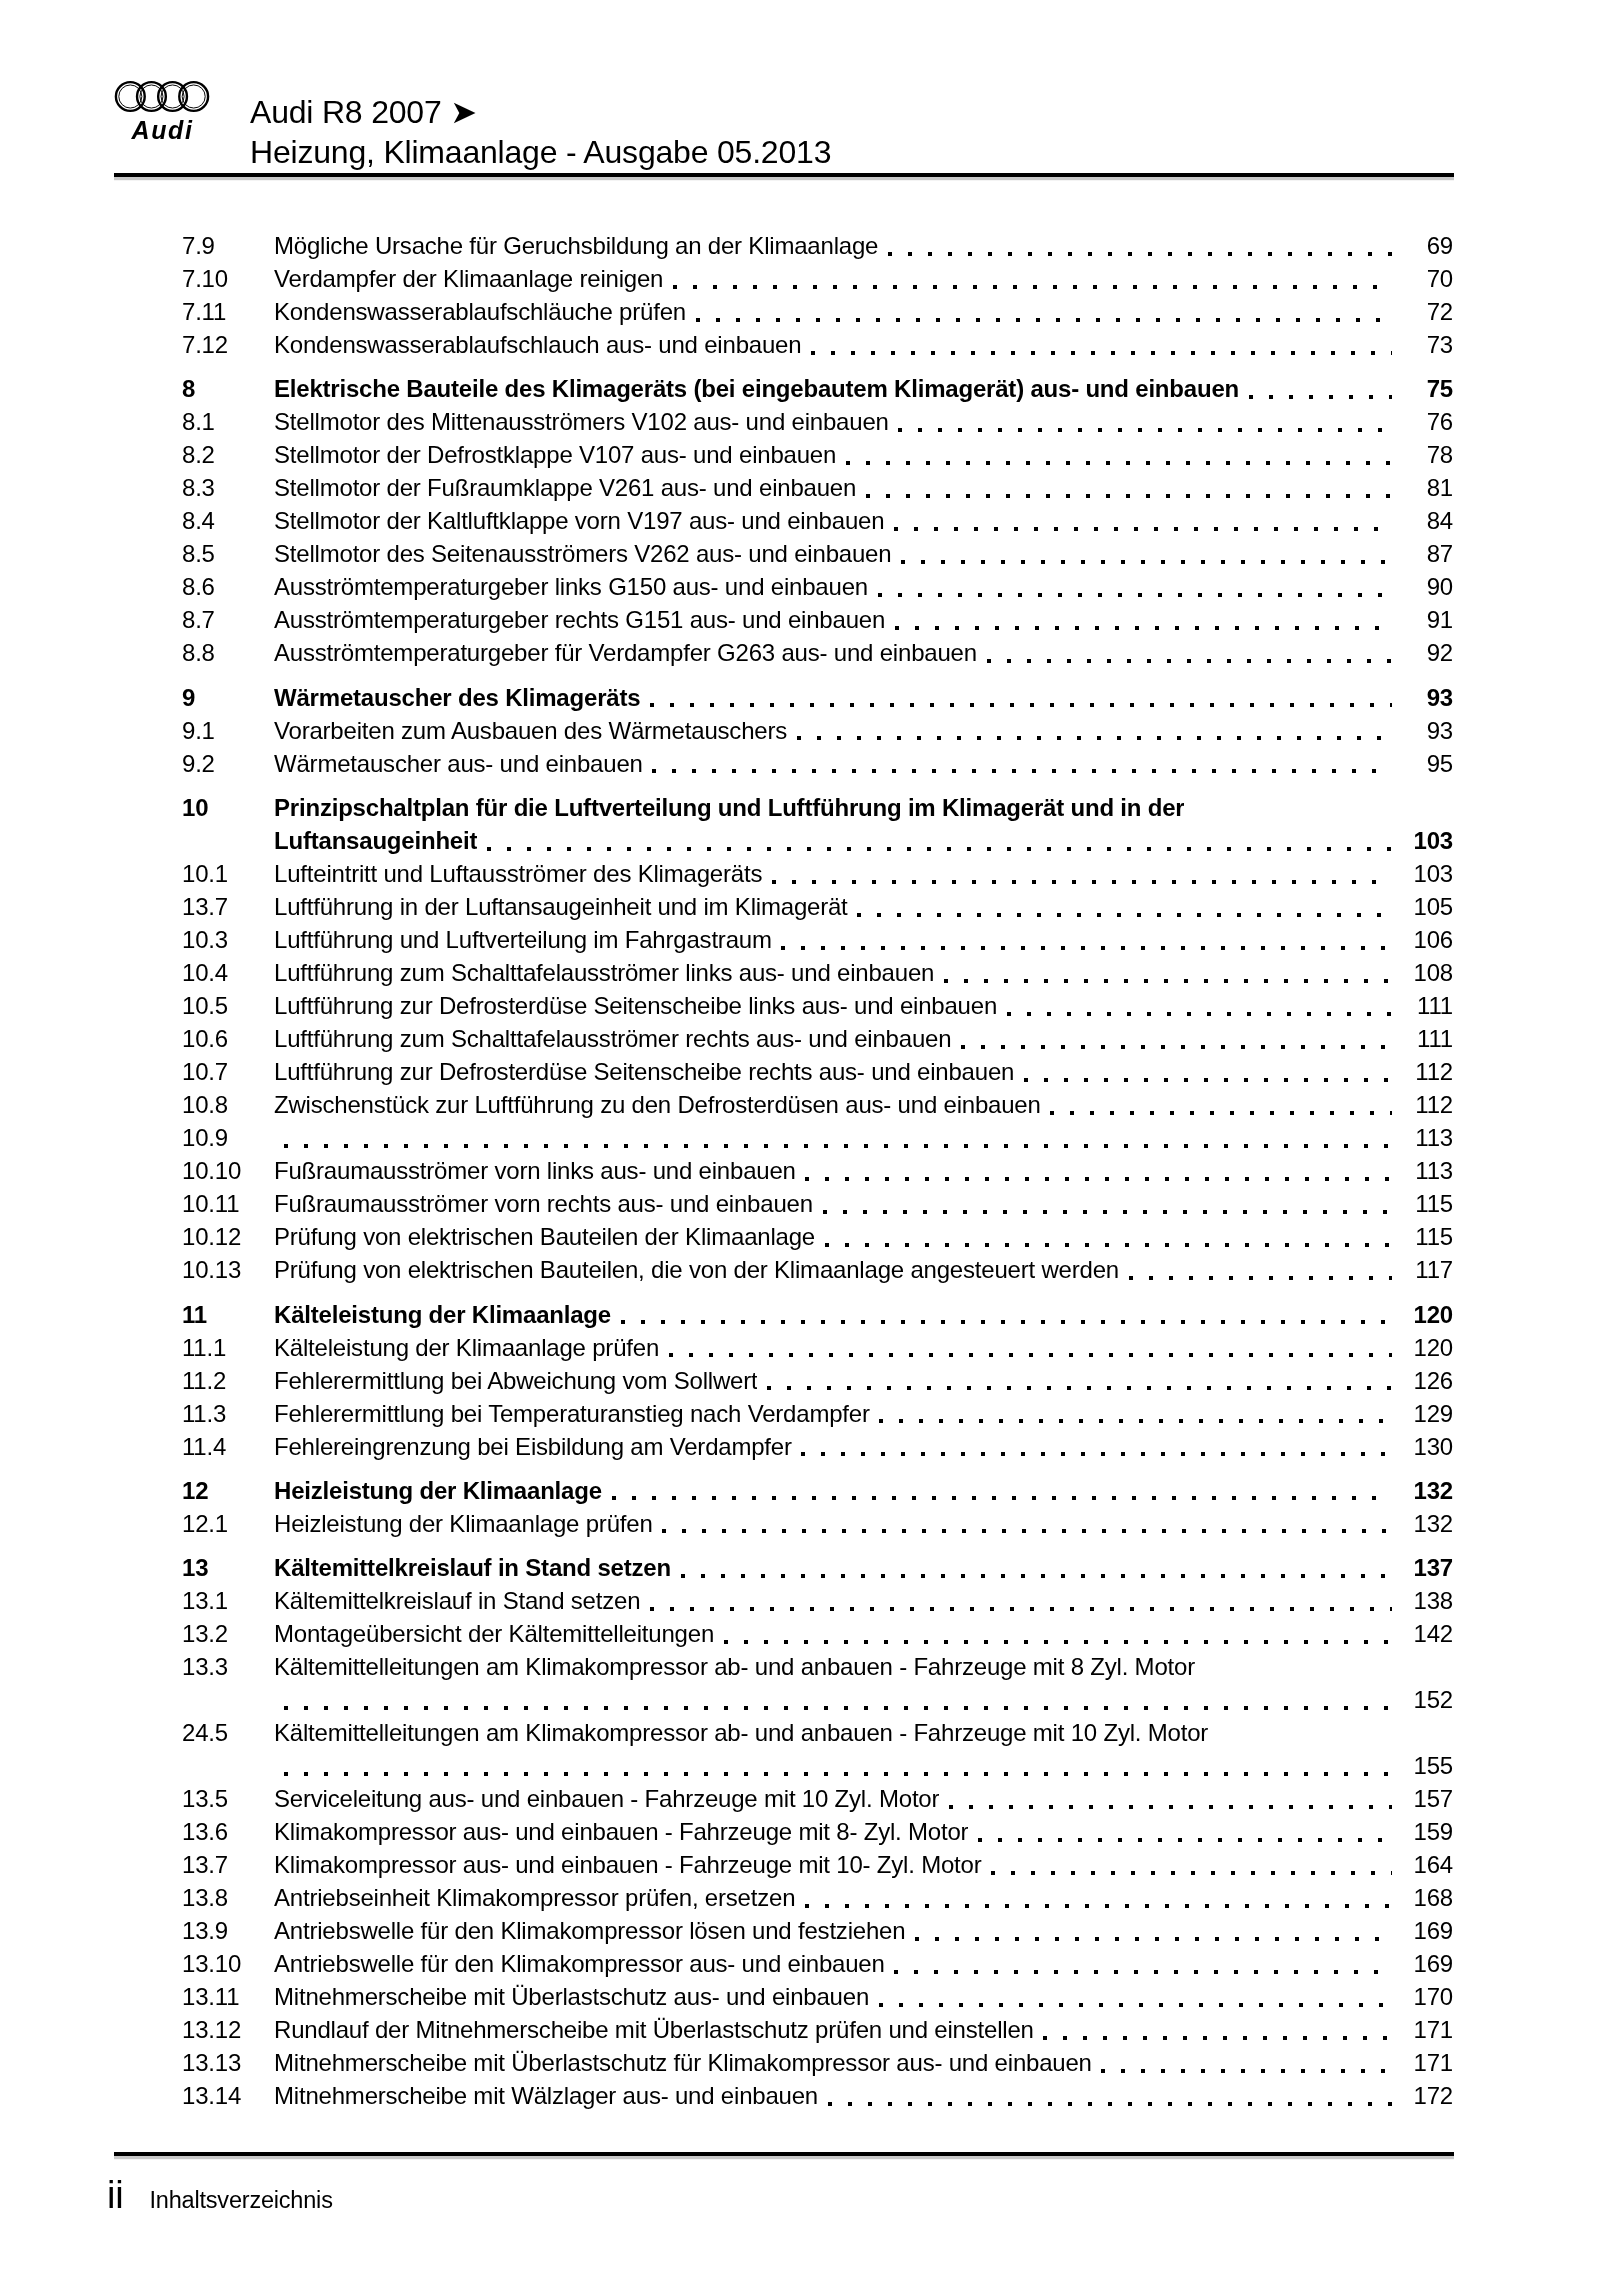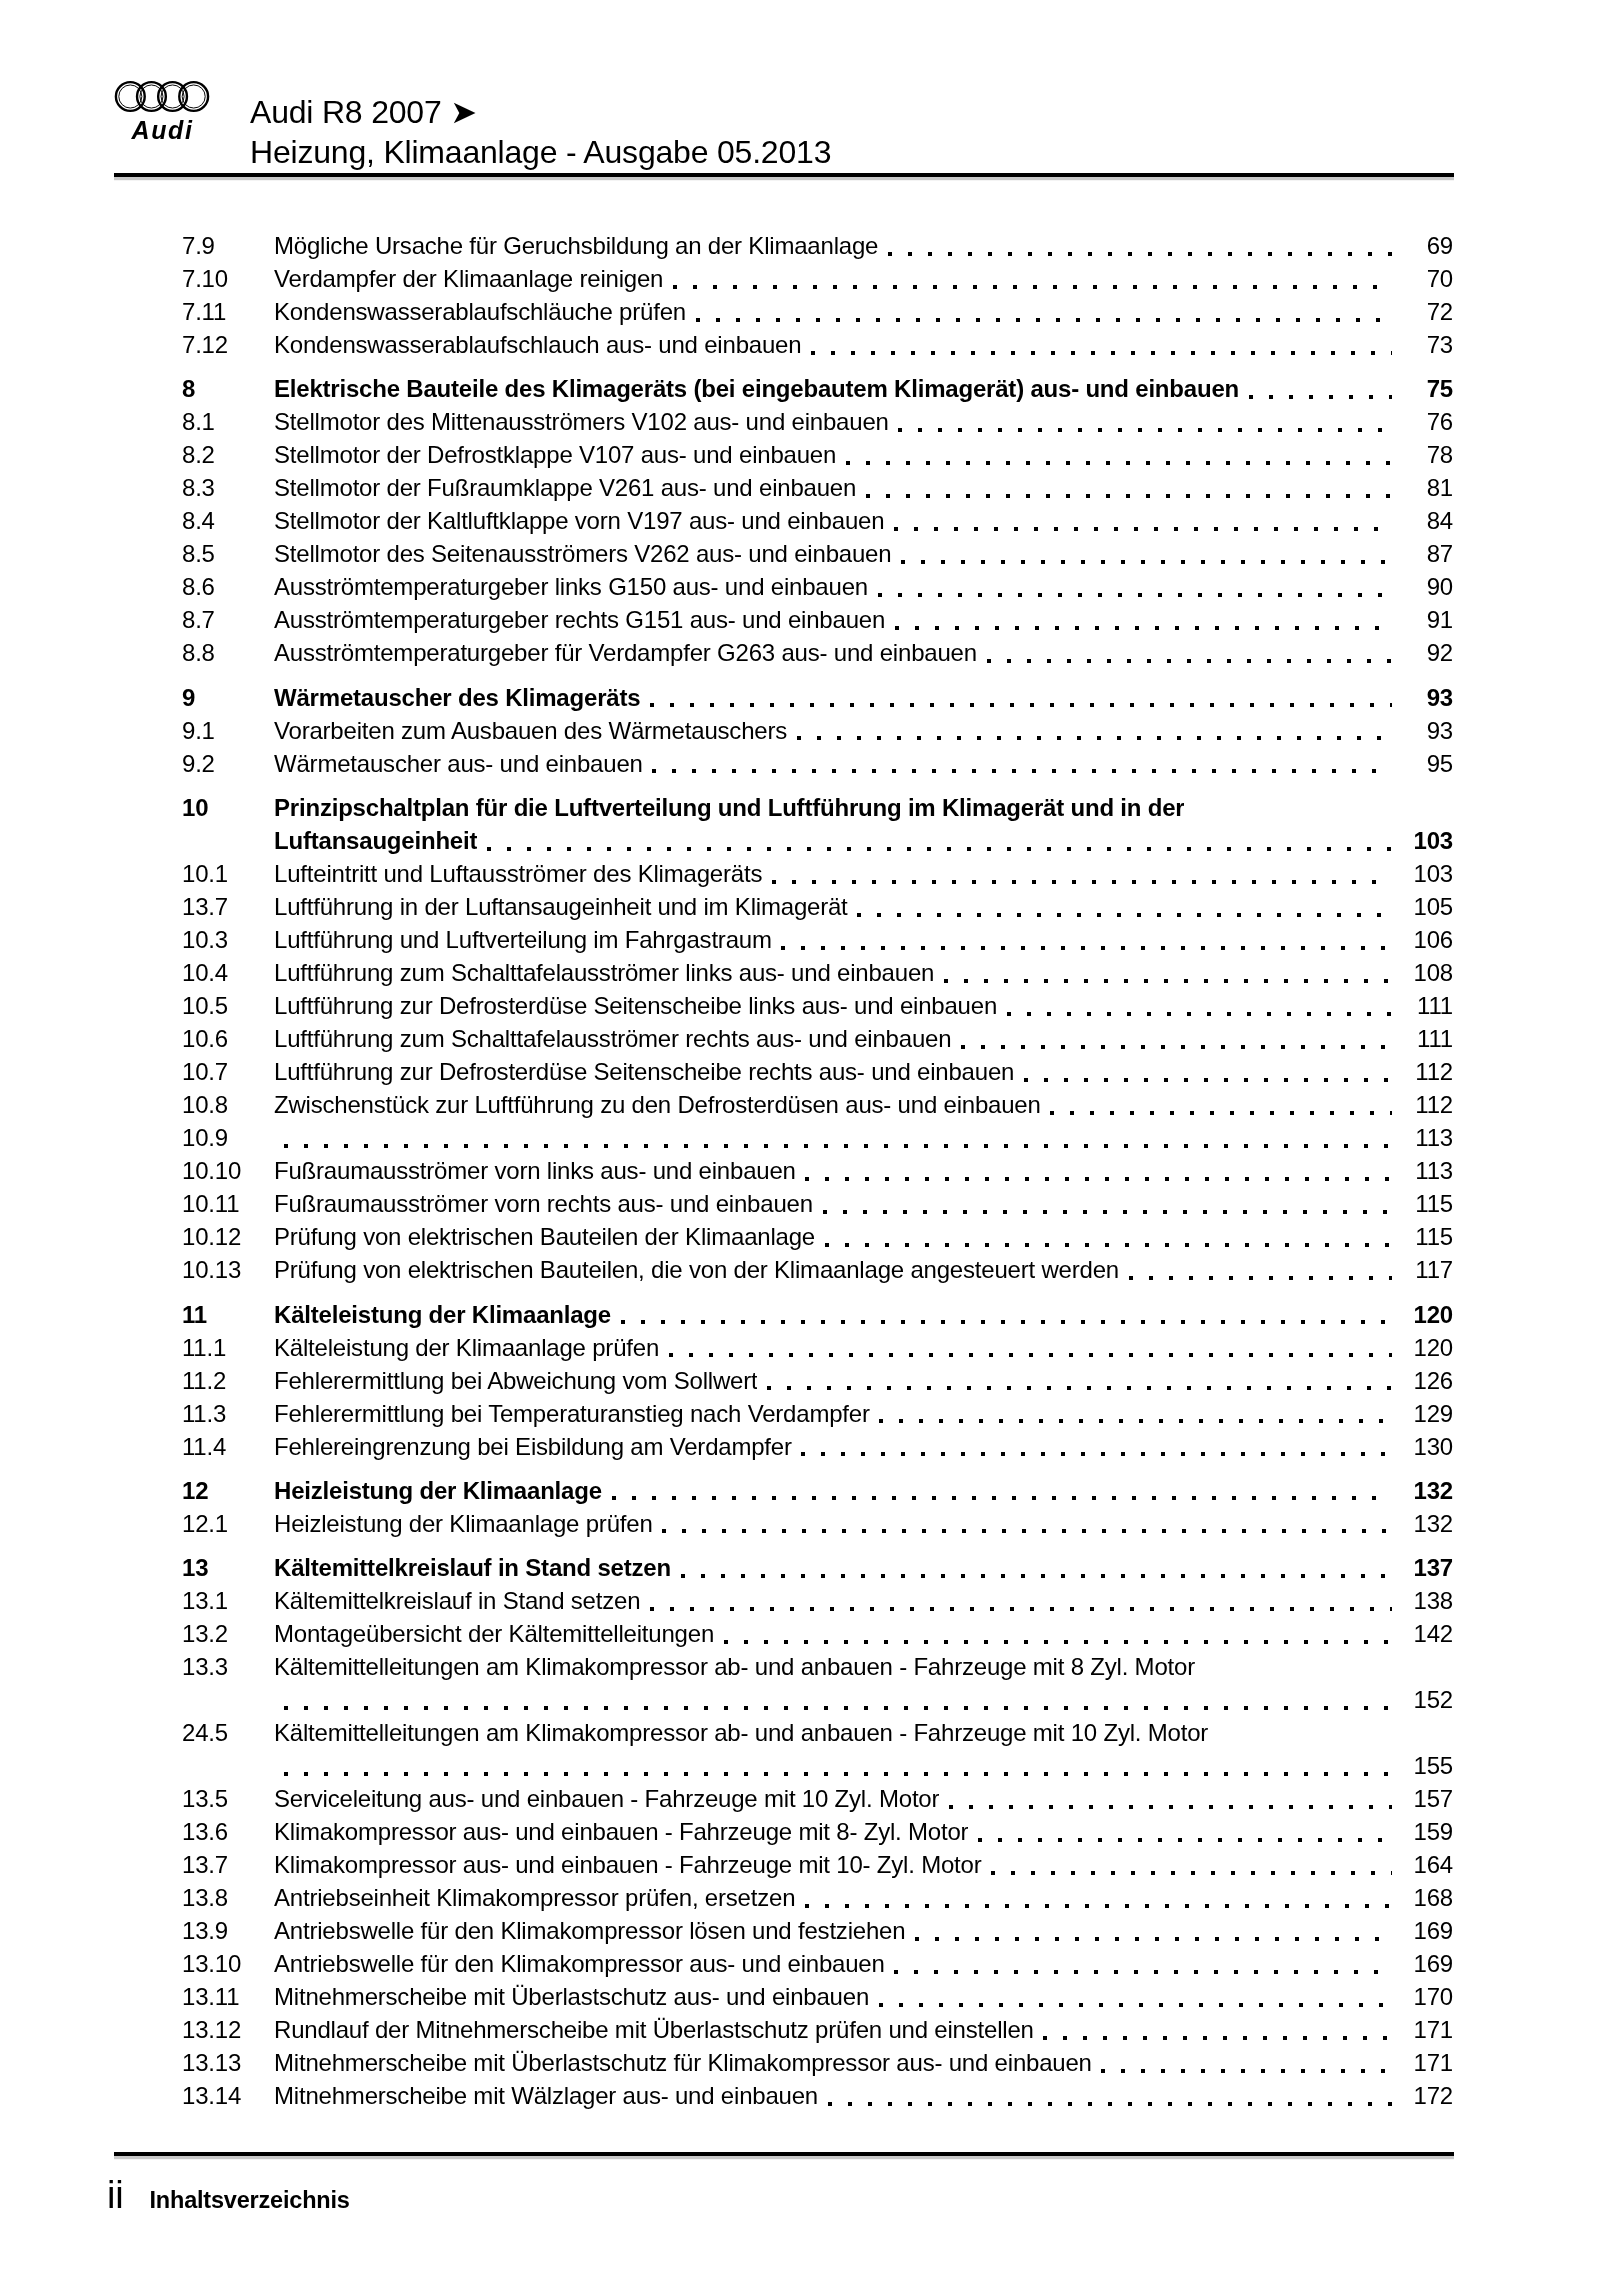--- a/index.html
+++ b/index.html
@@ -28,21 +28,21 @@
   .dots{
     flex:1;min-width:11.4px;height:4px;align-self:flex-end;
     margin:0 3.2px 6.5px 9.7px;
     background:repeating-linear-gradient(to right,#000 0 4px,transparent 4px 20px);
   }
   .page{flex:none;width:58px;text-align:right;}
   .chapter{font-weight:bold;margin-top:11.4px;}
   
   .footer{position:absolute;left:107px;top:2175px;display:flex;align-items:baseline;gap:26px;}
   .footer .roman{font-size:38px;line-height:41px;}
-  .footer .label{font-size:23.5px;font-weight:bold;}
+  .footer .label{font-size:23.5px;}
 </style>
 </head>
 <body>
 
 <div class="header-logo">
   <span>
     <svg viewBox="0 0 200 74" aria-hidden="true">
       <g fill="none" stroke="#000">
         <circle cx="34" cy="37" r="30" stroke-width="5"></circle>
         <circle cx="34" cy="37" r="24" stroke-width="2"></circle>

